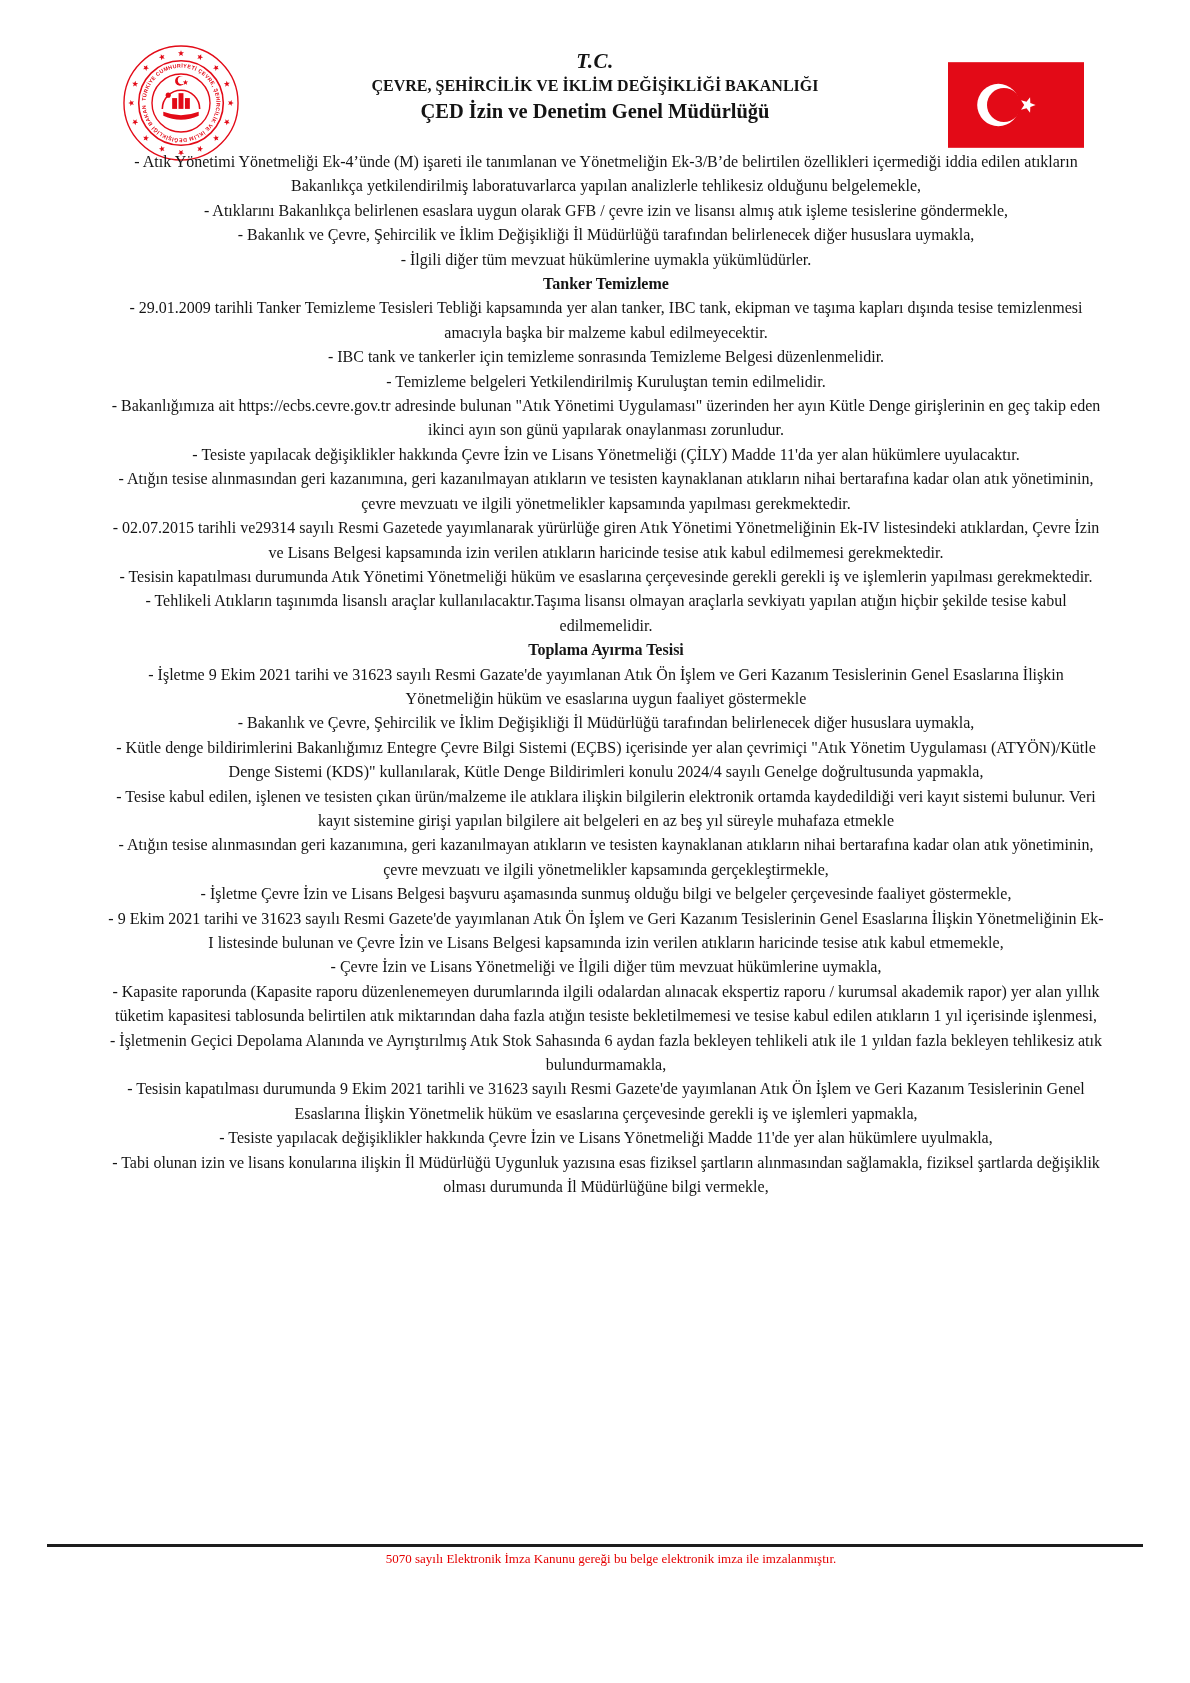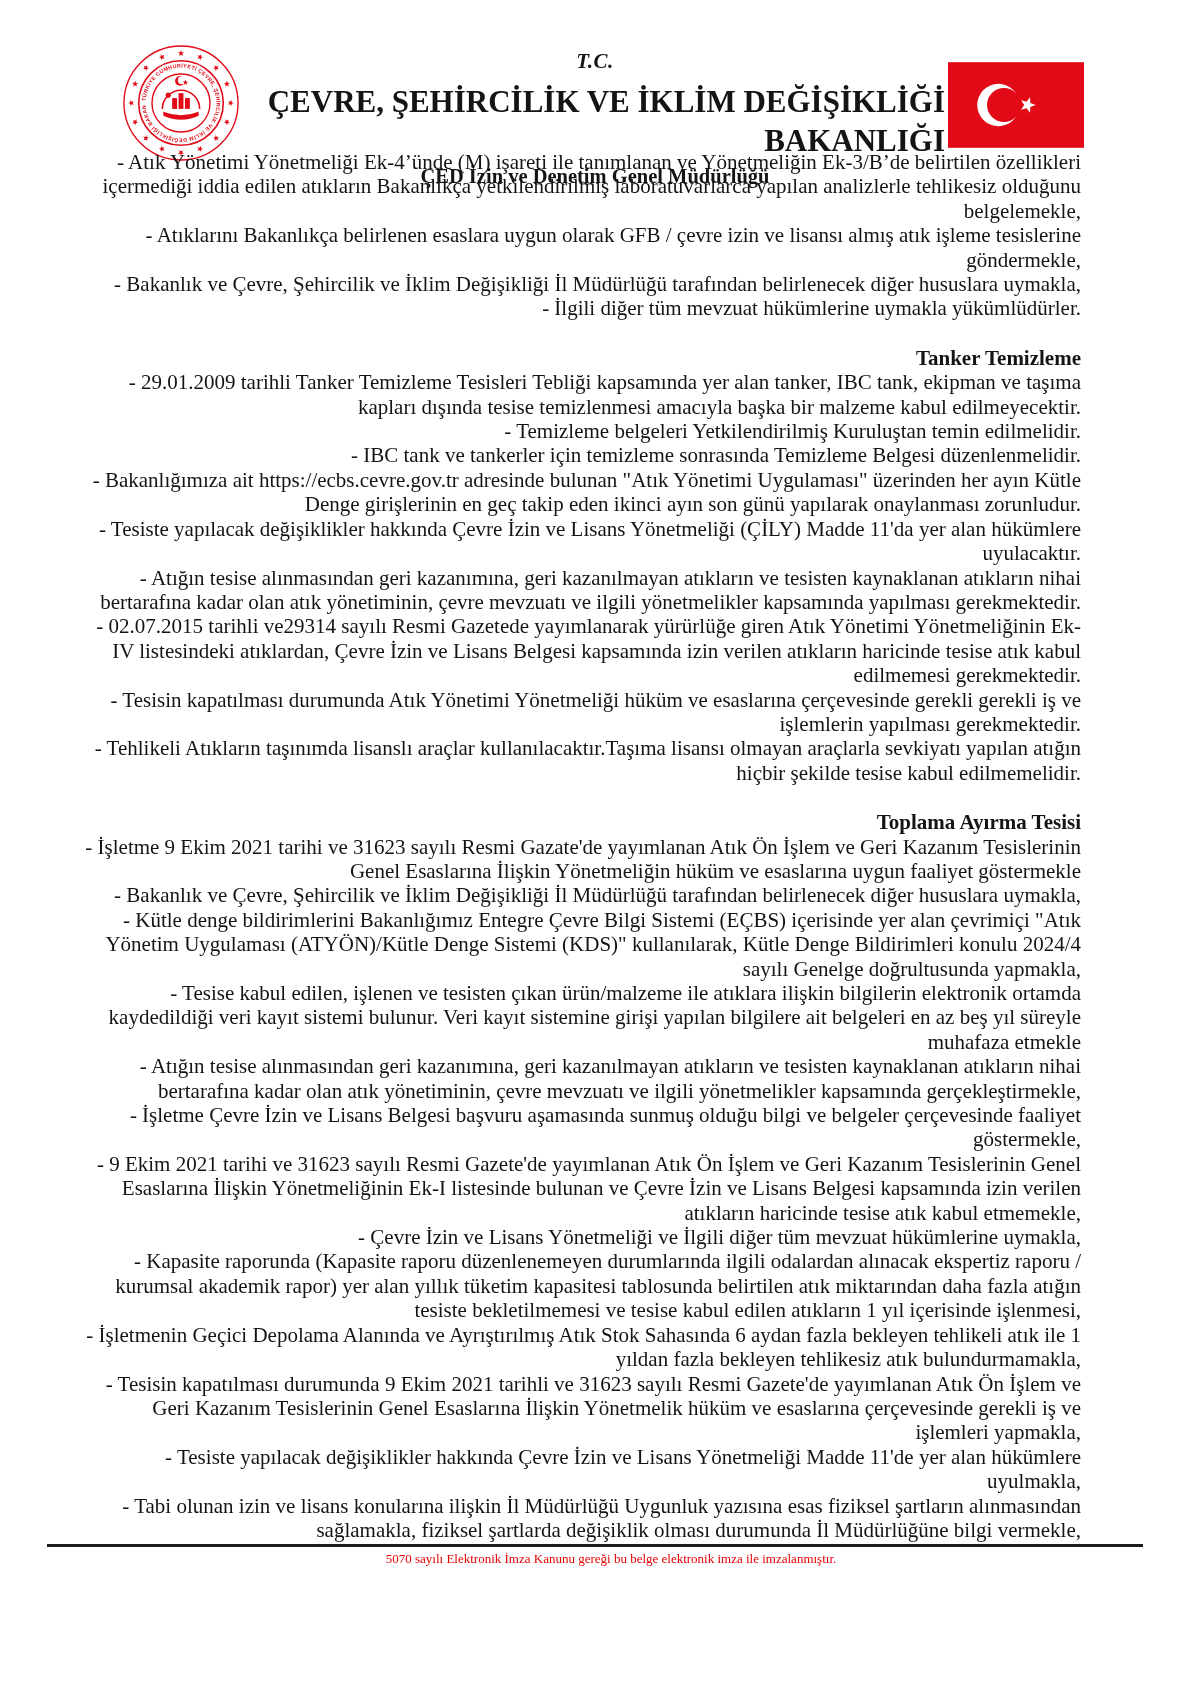--- a/index.html
+++ b/index.html
@@ -14,29 +14,29 @@
   }
   
   .header{position:absolute;left:0;top:0;width:100%;height:160px;}
   .seal{position:absolute;left:122px;top:44px;width:118px;height:118px;}
   .flag{position:absolute;left:948px;top:62px;width:136px;height:86px;}
   .header-text{
     position:absolute;left:245px;top:48px;width:700px;
     text-align:center;font-weight:bold;line-height:1.25;
   }
   .ht-line1{font-size:21px;letter-spacing:.5px;font-style:italic;}
-  .ht-line2{font-size:31px;margin-top:9px;text-align:right;}
+  .ht-line2{font-size:16px;margin-top:2px;}
   .ht-line3{font-size:20.5px;margin-top:3px;}
   
   .content{
-    position:absolute;left:85px;top:150px;width:996px;
-    font-size:21px;line-height:24.4px;text-align:right;
+    position:absolute;left:108px;top:150px;width:996px;
+    font-size:16px;line-height:24.4px;text-align:center;
   }
   .section{margin:0;}
-  .section + .section{margin-top:25px;}
+  .section + .section{}
   .section-title{font-weight:bold;}
   .para{margin:0;}
   
   .footer-rule{
     position:absolute;left:47px;top:1544px;width:1096px;height:1px;
     border-top:3px solid #1c1c1c;
   }
   .footer-text{
     position:absolute;left:16px;top:1551px;width:100%;
     text-align:center;font-size:13px;color:#e50000;
@@ -151,22 +151,22 @@
   <div class="content">
       <div class="section">
         <div class="para">- Atık Yönetimi Yönetmeliği Ek-4’ünde (M) işareti ile tanımlanan ve Yönetmeliğin Ek-3/B’de belirtilen özellikleri içermediği iddia edilen atıkların Bakanlıkça yetkilendirilmiş laboratuvarlarca yapılan analizlerle tehlikesiz olduğunu belgelemekle,</div>
         <div class="para">- Atıklarını Bakanlıkça belirlenen esaslara uygun olarak GFB / çevre izin ve lisansı almış atık işleme tesislerine göndermekle,</div>
         <div class="para">- Bakanlık ve Çevre, Şehircilik ve İklim Değişikliği İl Müdürlüğü tarafından belirlenecek diğer hususlara uymakla,</div>
         <div class="para">- İlgili diğer tüm mevzuat hükümlerine uymakla yükümlüdürler.</div>
       </div>
       <div class="section">
         <div class="section-title">Tanker Temizleme</div>
         <div class="para">- 29.01.2009 tarihli Tanker Temizleme Tesisleri Tebliği kapsamında yer alan tanker, IBC tank, ekipman ve taşıma kapları dışında tesise temizlenmesi amacıyla başka bir malzeme kabul edilmeyecektir.</div>
+        <div class="para">- IBC tank ve tankerler için temizleme sonrasında Temizleme Belgesi düzenlenmelidir.</div>
         <div class="para">- Temizleme belgeleri Yetkilendirilmiş Kuruluştan temin edilmelidir.</div>
-        <div class="para">- IBC tank ve tankerler için temizleme sonrasında Temizleme Belgesi düzenlenmelidir.</div>
         <div class="para">- Bakanlığımıza ait https://ecbs.cevre.gov.tr adresinde bulunan "Atık Yönetimi Uygulaması"  üzerinden her ayın Kütle Denge girişlerinin en geç takip eden ikinci ayın son günü yapılarak onaylanması zorunludur.</div>
         <div class="para">- Tesiste yapılacak değişiklikler hakkında Çevre İzin ve Lisans Yönetmeliği (ÇİLY) Madde 11'da yer alan hükümlere uyulacaktır.</div>
         <div class="para">- Atığın tesise alınmasından geri kazanımına, geri kazanılmayan atıkların ve tesisten kaynaklanan atıkların nihai bertarafına kadar olan atık yönetiminin, çevre mevzuatı ve ilgili yönetmelikler kapsamında yapılması gerekmektedir.</div>
         <div class="para">- 02.07.2015 tarihli ve29314 sayılı Resmi Gazetede yayımlanarak yürürlüğe giren Atık Yönetimi  Yönetmeliğinin Ek-IV listesindeki atıklardan, Çevre İzin ve Lisans Belgesi kapsamında izin verilen atıkların haricinde tesise atık kabul edilmemesi gerekmektedir.</div>
         <div class="para">- Tesisin kapatılması durumunda Atık Yönetimi Yönetmeliği hüküm ve esaslarına çerçevesinde  gerekli gerekli iş ve işlemlerin yapılması gerekmektedir.</div>
         <div class="para">- Tehlikeli Atıkların taşınımda lisanslı araçlar kullanılacaktır.Taşıma lisansı olmayan araçlarla sevkiyatı yapılan atığın hiçbir şekilde tesise kabul edilmemelidir.</div>
       </div>
       <div class="section">
         <div class="section-title">Toplama Ayırma Tesisi</div>
         <div class="para">- İşletme 9 Ekim 2021 tarihi ve 31623 sayılı  Resmi Gazate'de yayımlanan Atık Ön İşlem ve Geri Kazanım  Tesislerinin Genel Esaslarına İlişkin Yönetmeliğin hüküm ve esaslarına uygun faaliyet göstermekle</div>

